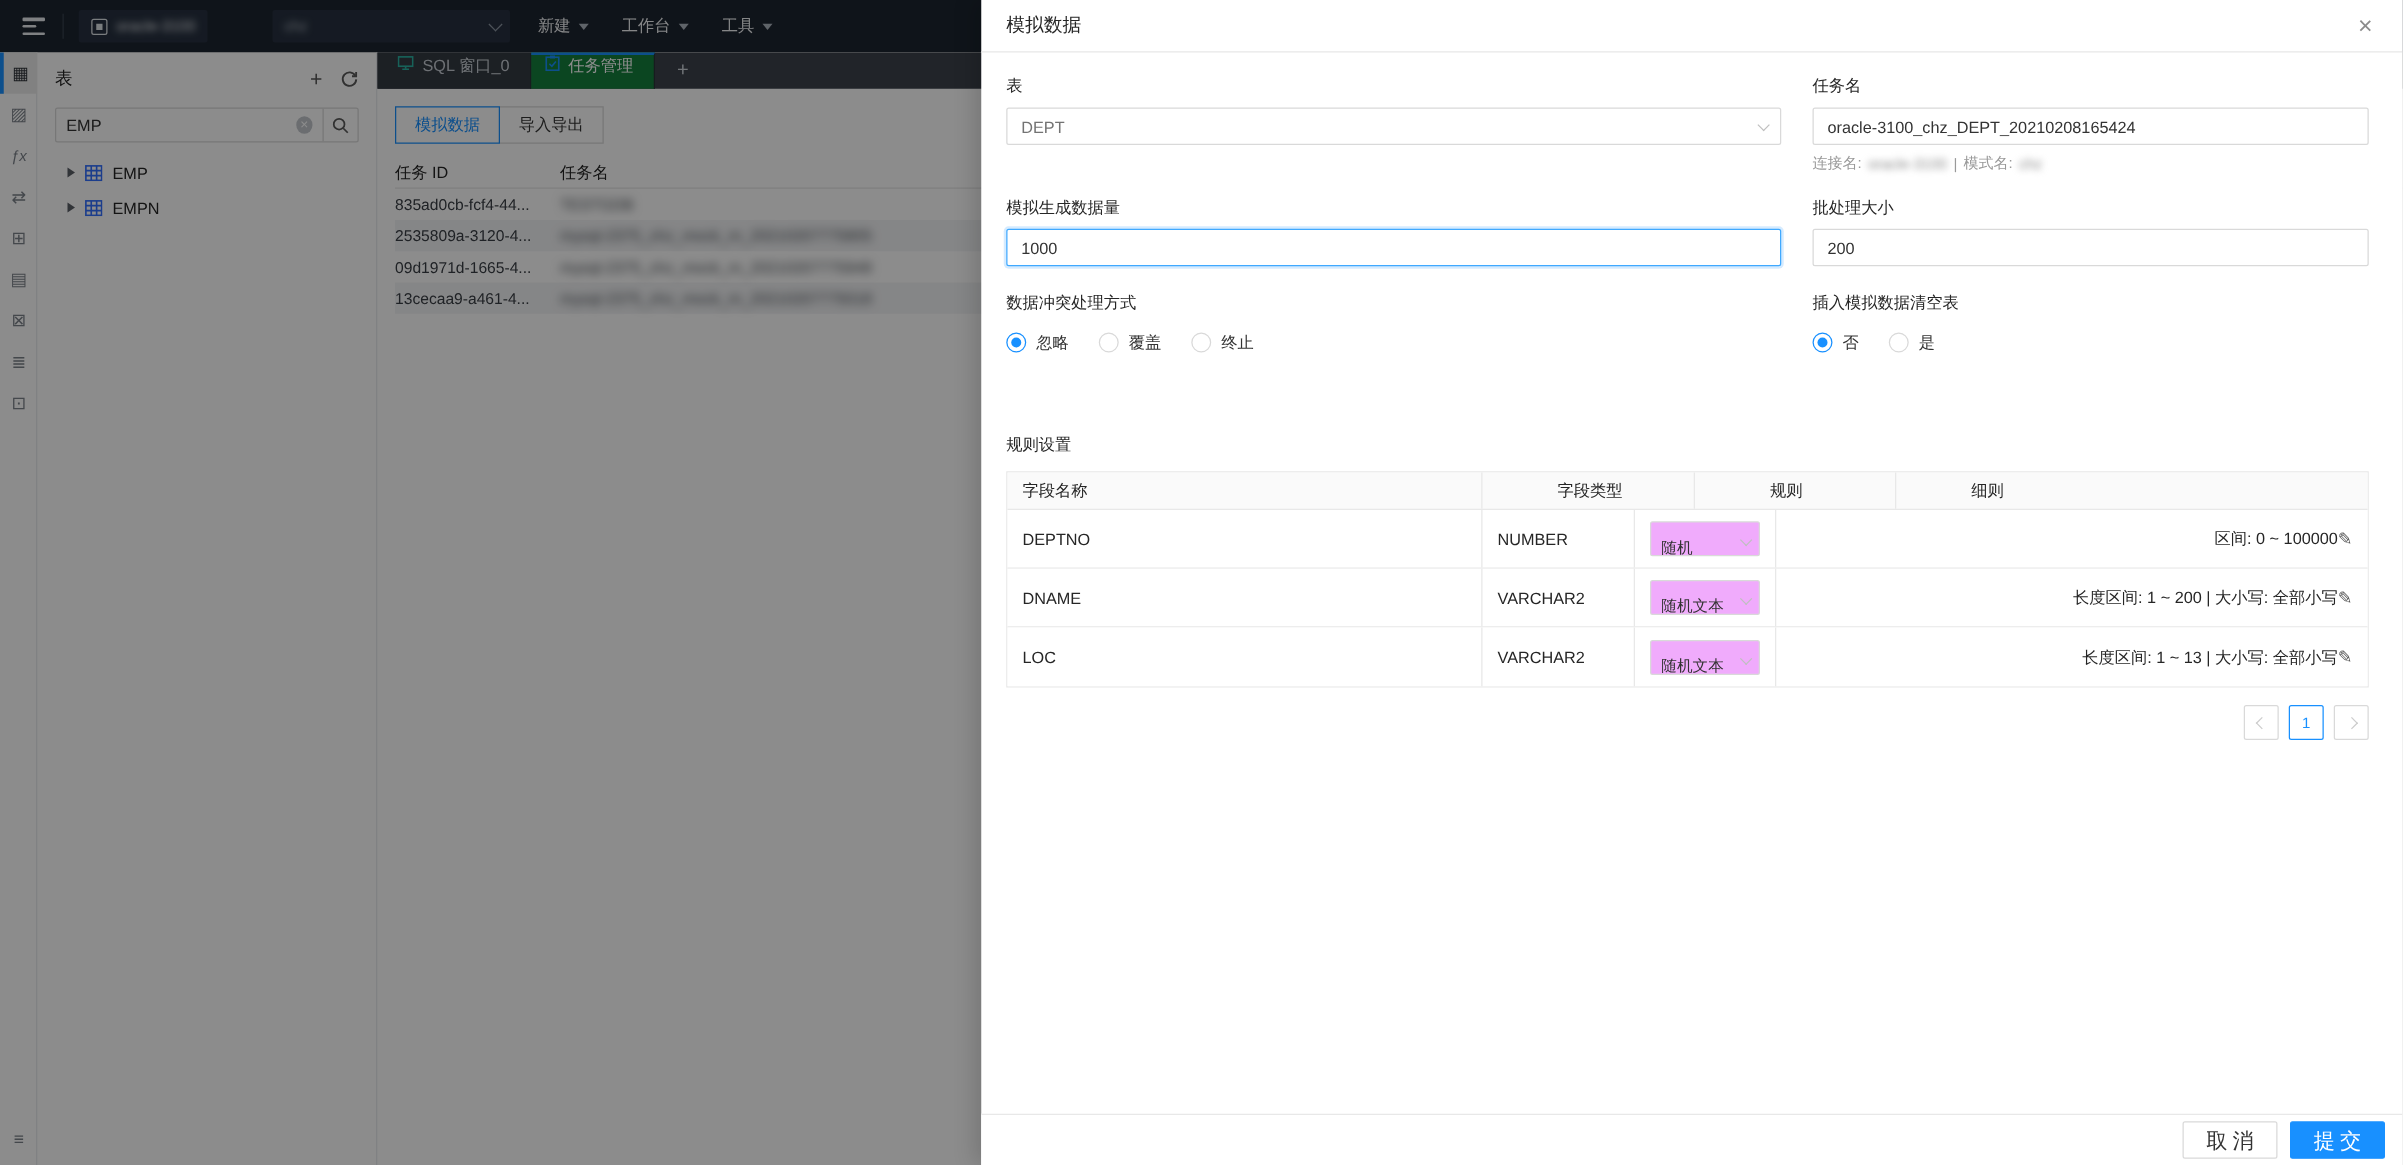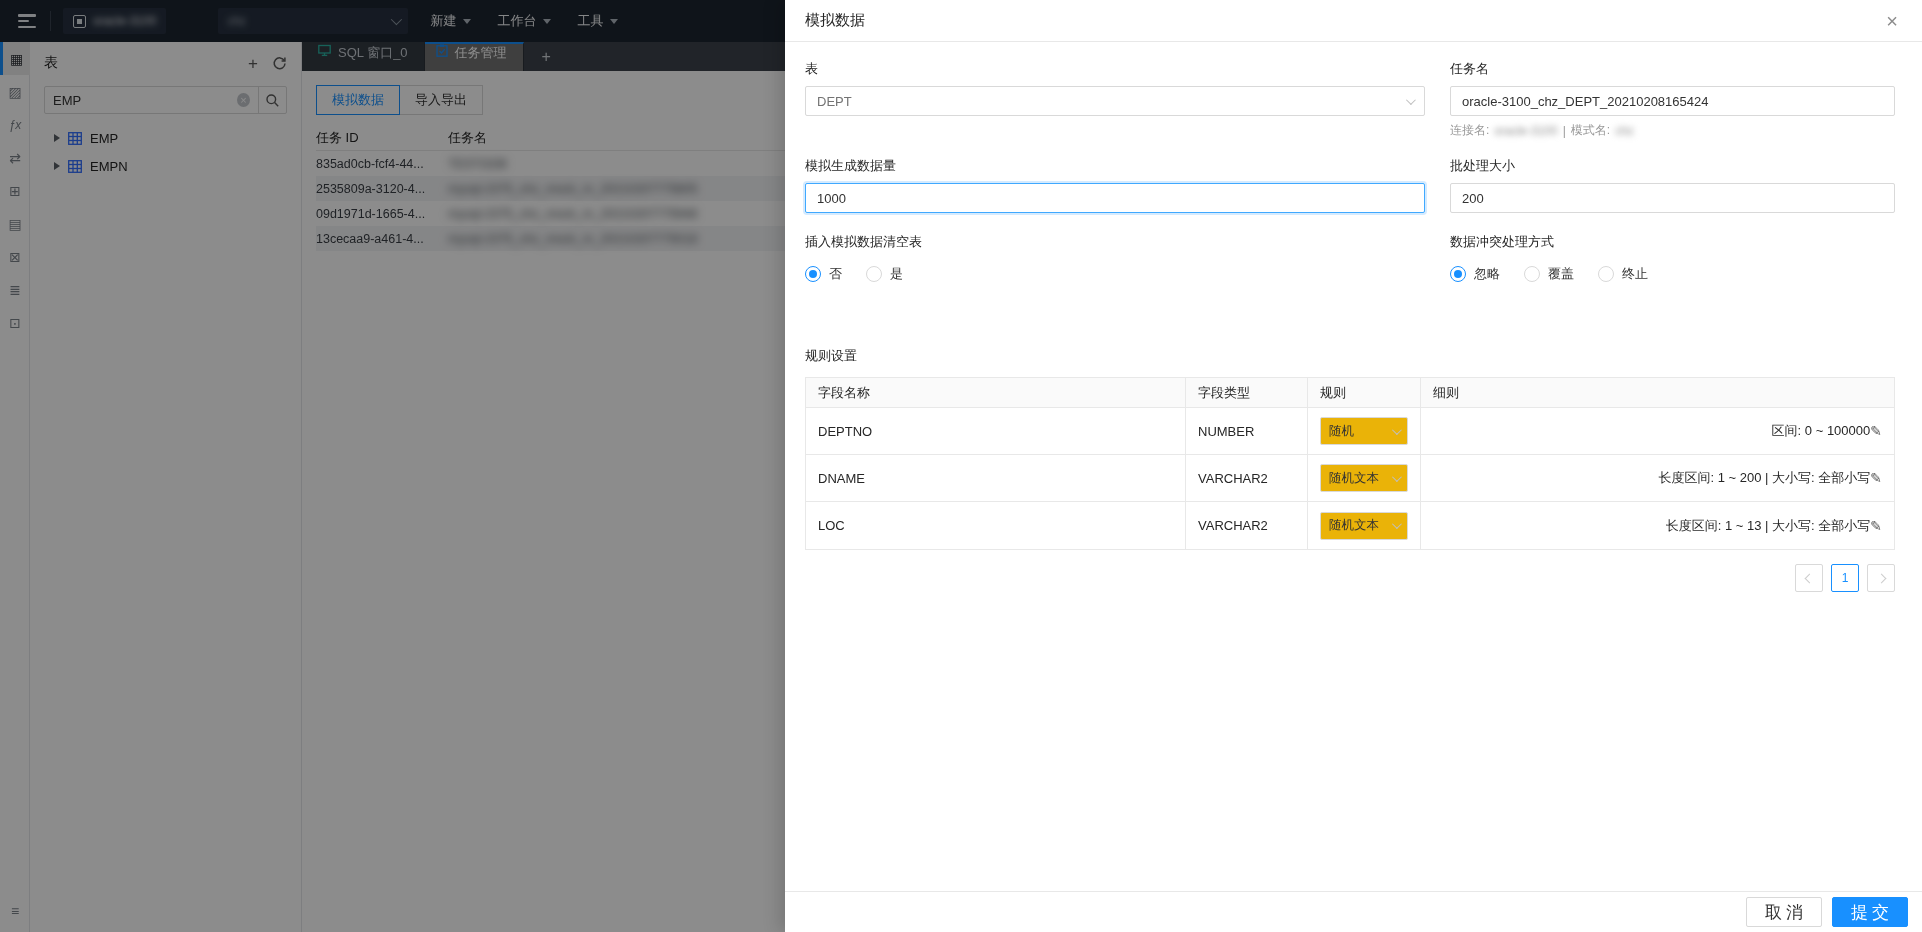--- a/index.html
+++ b/index.html
@@ -50,21 +50,21 @@
   .tree { margin-top:10px; }
   .tree-item { height:28px; display:flex; align-items:center; padding-left:24px; gap:8px; cursor:pointer; }
   .tri-right { width:0; height:0; border-top:4.5px solid transparent; border-bottom:4.5px solid transparent; border-left:6px solid #5a5f66; }
   .tree-label { font-size:13px; color:#262626; }
 
   
   .main { position:absolute; left:302px; top:42px; right:0; bottom:0; background:#fff; }
   .tabbar { height:29px; background:#3c434c; display:flex; align-items:stretch; }
   .tab { display:flex; align-items:flex-start; gap:7px; padding:0 16px; font-size:13px; color:#c7cdd4;
     background:#343b43; border-right:1px solid #2c323a; cursor:pointer; border-top:2px solid transparent; }
-  .tab.active { background:#737373; color:#fff; border-top:2px solid #1890ff;padding-left:11px; }
+  .tab.active { background:#15803d; color:#fff; border-top:2px solid #1890ff;padding-left:11px; }
   .tab-plus { display:flex; align-items:center; padding:0 18px; color:#ced3d9; font-size:16px; cursor:pointer;}
   .toolbar { padding:14px 0 0 14px; display:flex; }
   .tool-btn { height:30px; padding:0 15px; border:1px solid #d9d9d9; background:#fff; font-size:13px;
     color:#333; display:flex; align-items:center; cursor:pointer; }
   .tool-btn.active { border-color:#1890ff; color:#1890ff; z-index:1; }
   .tool-btn + .tool-btn { margin-left:-1px; }
   .task-table { margin:10px 0 0 14px; }
   .tt-head { display:flex; height:26px; align-items:center; border-bottom:1px solid #e8e8e8; }
   .tt-col-id { width:132px; font-size:13px; color:#262626; }
   .tt-col-name { font-size:13px; color:#262626; }
@@ -98,29 +98,29 @@
   .radio-row { display:flex; align-items:center; gap:24px; height:30px; }
   .radio-opt { display:flex; align-items:center; gap:8px; cursor:pointer; }
   .radio { width:16px; height:16px; border-radius:50%; border:1px solid #d9d9d9; background:#fff; position:relative; }
   .radio.sel { border-color:#1890ff; }
   .radio.sel::after { content:""; position:absolute; left:3px; top:3px; width:8px; height:8px; border-radius:50%; background:#1890ff; }
   .radio-label { font-size:13px; color:#333; }
 
   .rules-title { margin-top:58px; font-size:13px; color:#262626;font-family:Liberation Mono, monospace; }
   .rules-table { margin-top:12px; border:1px solid #e8e8e8; }
   .rt-row { display:grid; grid-template-columns:380px 122px 113px 1fr; align-items:center; }
-  .rt-row.head { background:#fafafa; height:30px; border-bottom:1px solid #e8e8e8; }
+  .rt-row.head { background:#fafafa; height:30px; border-bottom:1px solid #e8e8e8;gap:48px; }
   .rt-row.body { height:47px; border-bottom:1px solid #e8e8e8; background:#fff; }
   .rt-row.body:last-child { border-bottom:none; }
   .rt-cell { padding:0 12px; font-size:13px; color:#262626; border-right:1px solid #e8e8e8; height:100%;
     display:flex; align-items:center; }
   .rt-cell:last-child { border-right:none; }
   .rt-cell.detail { justify-content:flex-end; }
   .rule-select { width:92px; height:28px; border:1px solid #d9d9d9; border-radius:2px; display:flex;
-    align-items:center; justify-content:space-between; padding:12px 8px; cursor:pointer; background:#eab308; }
+    justify-content:space-between; padding:12px 8px; cursor:pointer; background:#f0abfc; }
   .rule-select .val { font-size:12.5px; color:#333; }
   .edit-ic { color:#595959; font-size:14px; cursor:pointer; }
 
   .pager { margin-top:14px; display:flex; justify-content:flex-end; gap:8px; }
   .pg-btn { min-width:28px; height:28px; border:1px solid #d9d9d9; border-radius:2px; background:#fff;
     display:flex; align-items:center; justify-content:center; font-size:12px; color:#bfbfbf; cursor:pointer; }
   .pg-btn.cur { border-color:#1890ff; color:#1890ff; }
   .pg-chv { width:7px; height:7px; border-left:1.4px solid #ccc; border-bottom:1.4px solid #ccc; }
   .pg-chv.left { transform:rotate(45deg); } .pg-chv.right { transform:rotate(-135deg); }
 
@@ -338,46 +338,46 @@
           <input class="f-input focused" value="1000" style="">
         </div>
         <div>
           <div class="f-label">批处理大小</div>
           <input class="f-input" value="200" style="">
         </div>
       </div>
 
       <div class="form-grid mt20">
         <div>
+          <div class="f-label">数据冲突处理方式</div>
+          <div class="radio-row">
+            <div class="radio-opt">
+              <span class="radio sel"></span>
+              <span class="radio-label">忽略</span>
+            </div>
+            <div class="radio-opt">
+              <span class="radio"></span>
+              <span class="radio-label">覆盖</span>
+            </div>
+            <div class="radio-opt">
+              <span class="radio"></span>
+              <span class="radio-label">终止</span>
+            </div>
+          </div>
+        </div>
+        <div>
           <div class="f-label">插入模拟数据清空表</div>
           <div class="radio-row">
             <div class="radio-opt">
               <span class="radio sel"></span>
               <span class="radio-label">否</span>
             </div>
             <div class="radio-opt">
               <span class="radio"></span>
               <span class="radio-label">是</span>
-            </div>
-          </div>
-        </div>
-        <div>
-          <div class="f-label">数据冲突处理方式</div>
-          <div class="radio-row">
-            <div class="radio-opt">
-              <span class="radio sel"></span>
-              <span class="radio-label">忽略</span>
-            </div>
-            <div class="radio-opt">
-              <span class="radio"></span>
-              <span class="radio-label">覆盖</span>
-            </div>
-            <div class="radio-opt">
-              <span class="radio"></span>
-              <span class="radio-label">终止</span>
             </div>
           </div>
         </div>
       </div>
 
       <div class="rules-title">规则设置</div>
       <div class="rules-table">
         <div class="rt-row head">
           <div class="rt-cell">字段名称</div>
           <div class="rt-cell">字段类型</div>

